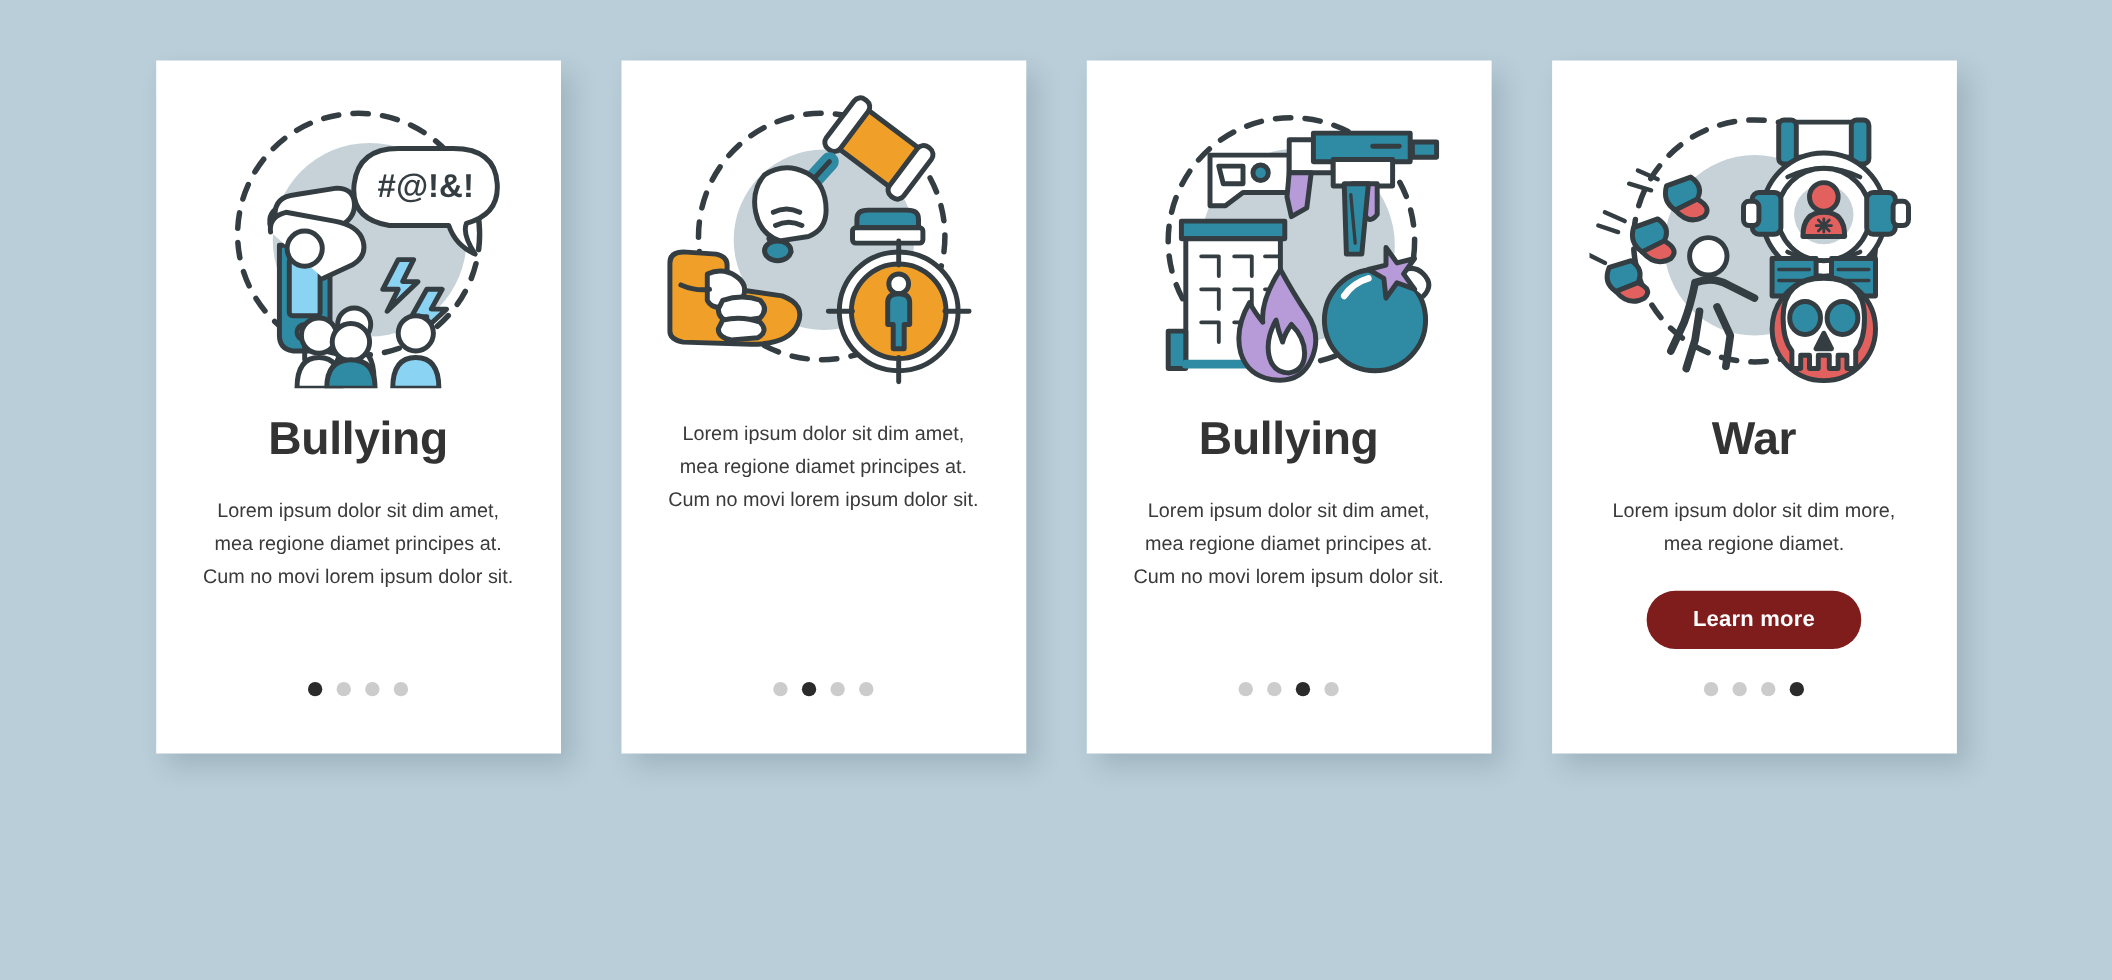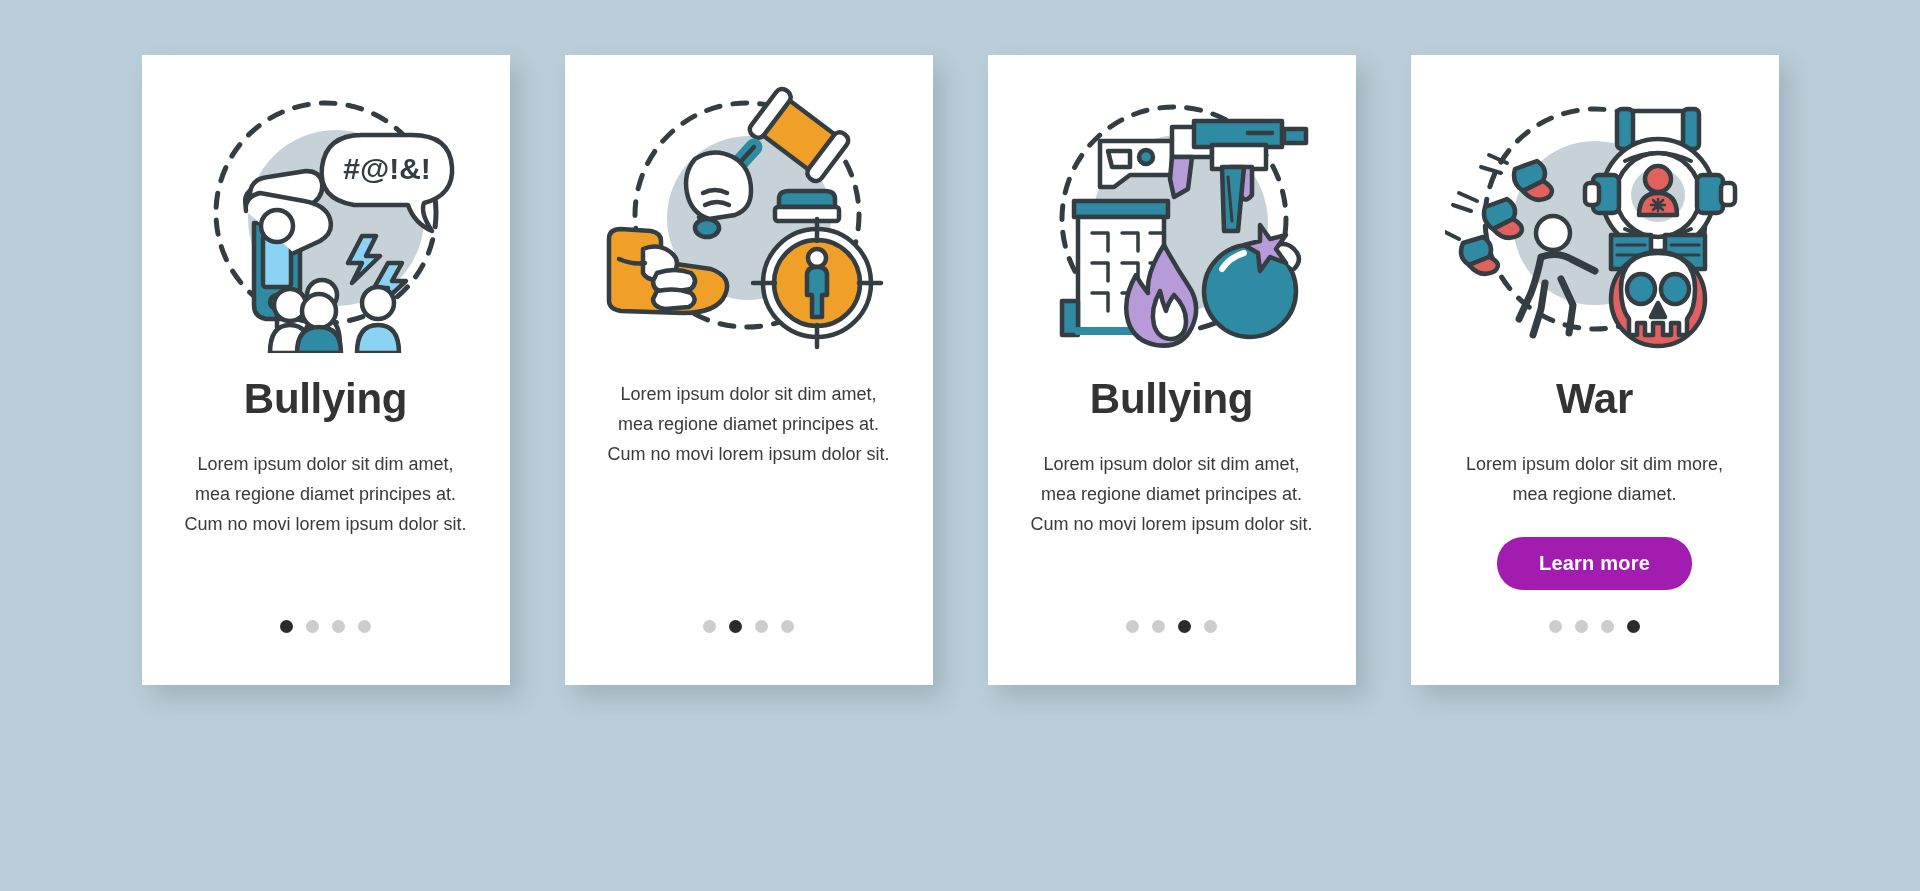--- a/index.html
+++ b/index.html
@@ -47,21 +47,21 @@
     margin-top: 26px;
     width: 290px;
     text-align: center;
     font-size: 18px;
     line-height: 30px;
     color: #3a3a3a;
     font-weight: 400;
   }
   .cta {
     margin-top: 28px;
-    background: #a21caf;
+    background: #7f1d1d;
     color: #ffffff;
     border: none;
     border-radius: 26px;
     padding: 15px 42px;
     font-size: 20px;
     font-weight: bold;
     font-family: "Liberation Sans", sans-serif;
     cursor: pointer;
     letter-spacing: 0.2px;
   }

